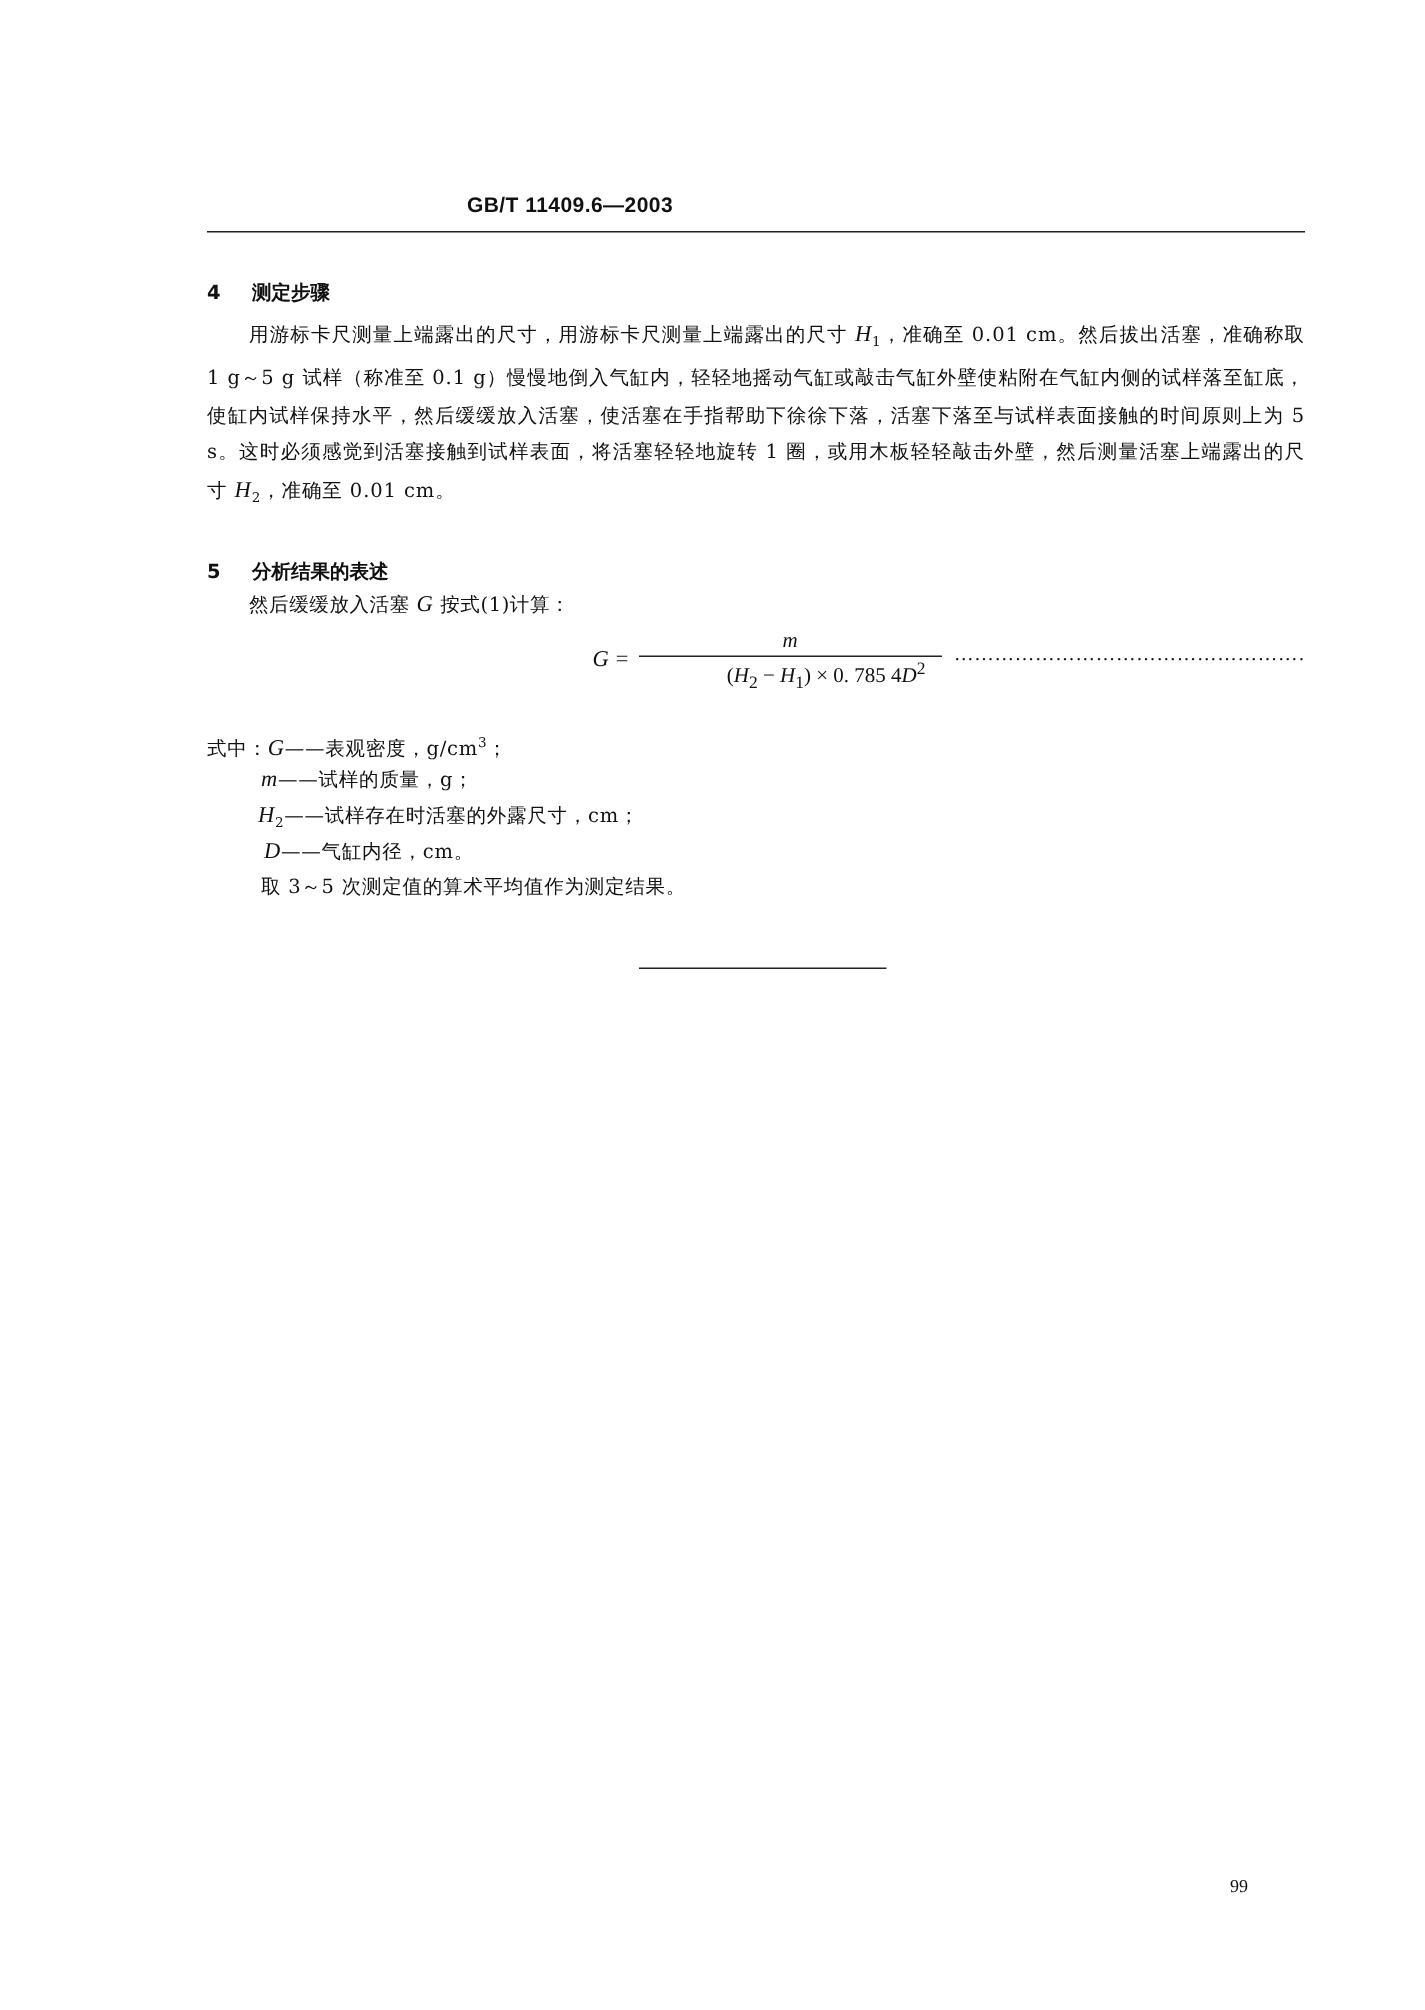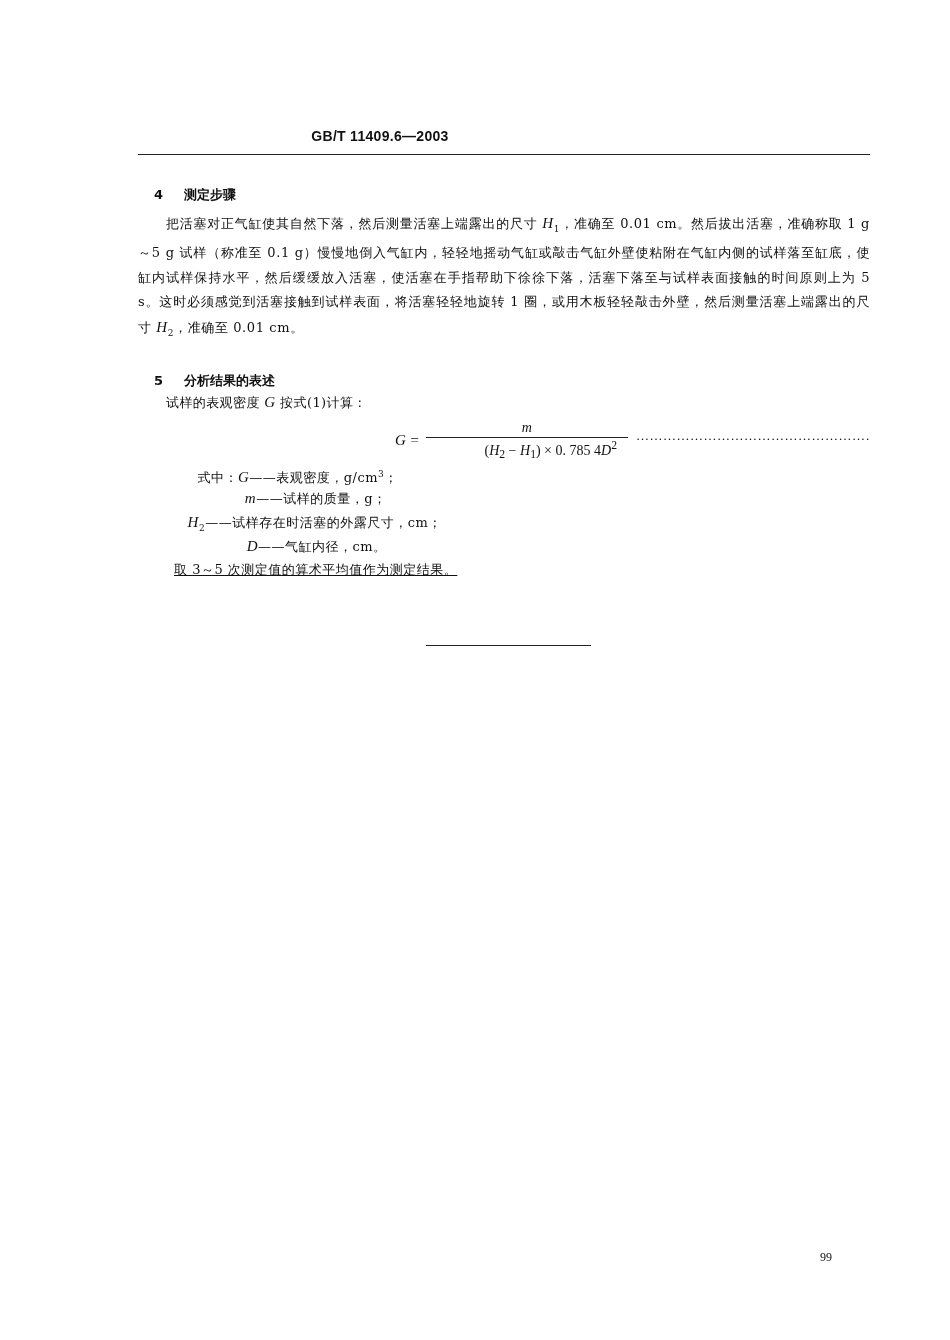--- a/index.html
+++ b/index.html
@@ -2,75 +2,75 @@
 <html><head>
 <meta charset="utf-8">
 <style>
   html, body { margin: 0; padding: 0; background: #ffffff; }
   body { width: 950px; height: 1340px; position: relative; overflow: hidden;
          font-family: "DejaVu Serif", serif; color: #111; }
   .header-title { position: absolute; top: 128px; left: 0; width: 760px; text-align: center;
          font-family: "Liberation Sans", sans-serif; font-size: 14px; font-weight: bold; letter-spacing: 0.3px; }
   .header-rule { position: absolute; top: 154px; left: 138px; width: 732px; height: 0; border-top: 1.6px solid #222; }
   .section-heading { position: absolute; left: 138px; font-family: "DejaVu Sans", sans-serif;
-         font-size: 13px; font-weight: bold; margin-left: 16px; }
+         font-size: 13px; font-weight: bold; }
   .section-heading .num { display: inline-block; width: 30px; }
   .para { position: absolute; left: 138px; width: 732px; font-size: 13px; line-height: 24.6px;
          text-align: justify; text-indent: 28px; letter-spacing: 0.6px; }
   .para i { font-family: "Liberation Serif", serif; font-size: 15px; }
   .intro { position: absolute; left: 166px; top: 394px; font-size: 13px; letter-spacing: 0.4px; }
   .intro i { font-family: "Liberation Serif", serif; font-size: 15px; }
   .formula { position: absolute; top: 420px; left: 395px; display: flex; align-items: center;
          font-family: "Liberation Serif", serif; font-size: 14px; }
   .formula .lhs { font-style: italic; font-size: 15px; margin-right: 6px; }
   .frac { display: inline-flex; flex-direction: column; align-items: center; }
   .frac .num { font-style: italic; padding: 0 4px 1px 4px; border-bottom: 1px solid #222; width: 194px; text-align: center; }
   .frac .den { padding-top: 1px; white-space: nowrap; margin-left: 48px; }
   .frac .den i { font-style: italic; }
   .eq-label { position: absolute; top: 428px; left: 636px; width: 234px; font-family: "Liberation Serif", serif;
          font-size: 13px; white-space: nowrap; overflow: hidden; }
   .eq-label .dots { letter-spacing: 0.5px; }
-  .where { position: absolute; left: 138px; top: 462px; font-size: 13px; line-height: 24px; letter-spacing: 0.5px; text-align: center; }
+  .where { position: absolute; left: 138px; top: 484px; font-size: 13px; line-height: 24px; letter-spacing: 0.5px; }
   .where .row { position: relative; height: 24px; white-space: nowrap; }
   .where i { font-family: "Liberation Serif", serif; font-size: 15px; }
   .where sub, .where sup, .para sub, .intro sub { font-size: 9px; }
   .end-rule { position: absolute; top: 645px; left: 426px; width: 165px; border-top: 1.5px solid #222; }
   .page-number { position: absolute; top: 1250px; left: 820px; font-family: "Liberation Serif", serif; font-size: 12px; }
 </style>
 </head>
 <body>
 
 <div class="header-title">GB/T 11409.6—2003</div>
 <div class="header-rule"></div>
 
 <div class="section-heading" style="top:186px;">
   <span class="num">4</span><span>测定步骤</span>
 </div>
 
-<div class="para" style="top:211px;"><span>把活塞对正气缸使其自然下落，然后测量活塞上端露出的尺寸 </span><i>H</i><sub>1</sub><span>，准确至 0.01 cm。然后拔出活塞，准确称取 1 g～5 g 试样（称准至 0.1 g）慢慢地倒入气缸内，轻轻地摇动气缸或敲击气缸外壁使粘附在气缸内侧的试样落至缸底，使缸内试样保持水平，然后缓缓放入活塞，使活塞在手指帮助下徐徐下落，活塞下落至与试样表面接触的时间原则上为 5 s。这时必须感觉到活塞接触到试样表面，将活塞轻轻地旋转 1 圈，或用木板轻轻敲击外壁，然后测量活塞上端露出的尺寸 </span><i>H</i><sub>2</sub><span>，准确至 0.01 cm。</span></div>
+<div class="para" style="top:211px;"><span>用游标卡尺测量上端露出的尺寸，用游标卡尺测量上端露出的尺寸 </span><i>H</i><sub>1</sub><span>，准确至 0.01 cm。然后拔出活塞，准确称取 1 g～5 g 试样（称准至 0.1 g）慢慢地倒入气缸内，轻轻地摇动气缸或敲击气缸外壁使粘附在气缸内侧的试样落至缸底，使缸内试样保持水平，然后缓缓放入活塞，使活塞在手指帮助下徐徐下落，活塞下落至与试样表面接触的时间原则上为 5 s。这时必须感觉到活塞接触到试样表面，将活塞轻轻地旋转 1 圈，或用木板轻轻敲击外壁，然后测量活塞上端露出的尺寸 </span><i>H</i><sub>2</sub><span>，准确至 0.01 cm。</span></div>
 
 <div class="section-heading" style="top:372px;">
   <span class="num">5</span><span>分析结果的表述</span>
 </div>
 
-<div class="intro"><span>试样的表观密度 </span><i>G</i><span> 按式(1)计算：</span></div>
+<div class="intro"><span>然后缓缓放入活塞 </span><i>G</i><span> 按式(1)计算：</span></div>
 
 <div class="formula">
   <span class="lhs">G =</span>
   <span class="frac">
     <span class="num">m</span>
     <span class="den"><span>(</span><i>H</i><sub>2</sub><span> − </span><i>H</i><sub>1</sub><span>) × 0. 785 4</span><i>D</i><sup>2</sup></span>
   </span>
 </div>
 
 <div class="eq-label"><span class="dots">…………………………………………………………</span></div>
 
 <div class="where">
   <div class="row"><span>式中：</span><i>G</i><span>——</span><span>表观密度，g/cm</span><sup>3</sup><span>；</span></div>
   <div class="row" style="padding-left:36px;"><i>m</i><span>——</span><span>试样的质量，g；</span></div>
   <div class="row" style="padding-left:34px;"><i>H</i><sub>2</sub><span>——</span><span>试样存在时活塞的外露尺寸，cm；</span></div>
   <div class="row" style="padding-left:38px;"><i>D</i><span>——</span><span>气缸内径，cm。</span></div>
-  <div class="row" style="padding-left:36px;text-decoration:underline;">取 3～5 次测定值的算术平均值作为测定结果。</div>
+  <div class="row" style="padding-left:36px;">取 3～5 次测定值的算术平均值作为测定结果。</div>
 </div>
 
 <div class="end-rule"></div>
 
 <div class="page-number">99</div>
 
 </body></html>

